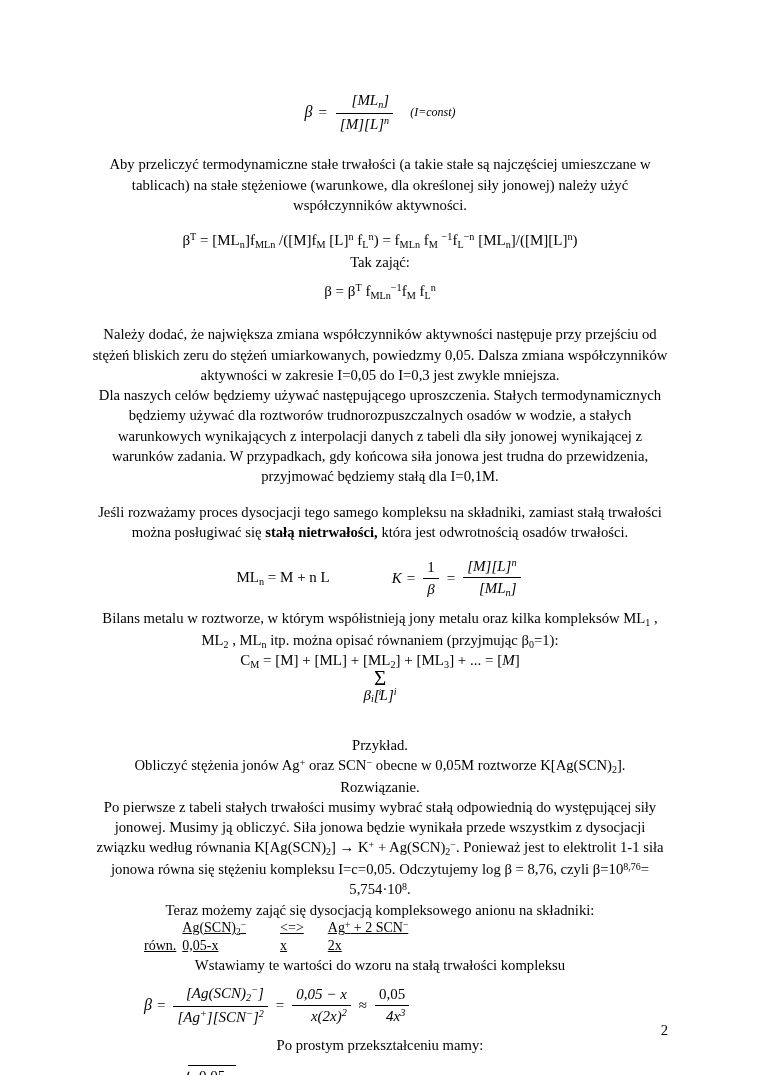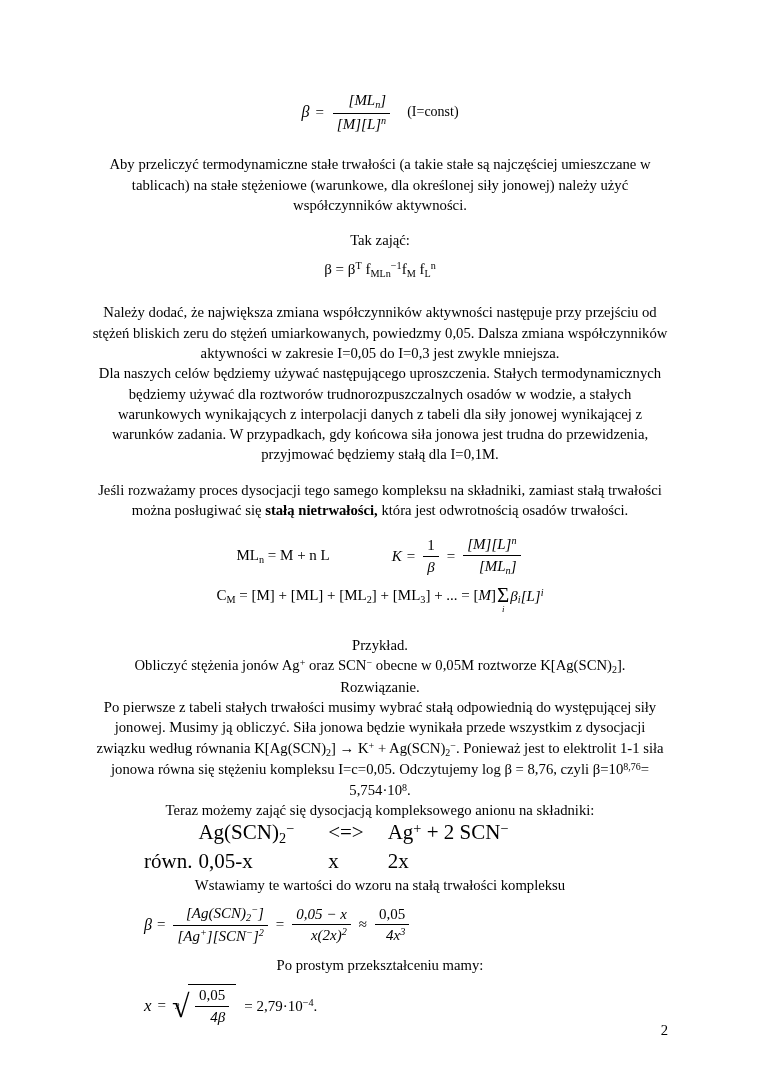--- a/index.html
+++ b/index.html
@@ -55,21 +55,21 @@
     display: block;
     padding: 1px 4px 0 4px;
     line-height: 1.25;
   }
   sub { font-size: 0.68em; vertical-align: -0.28em; }
   sup { font-size: 0.68em; vertical-align: 0.45em; }
   b { font-weight: bold; }
 
   .beta-big { font-style: italic; font-size: 16px; }
   .eqline { display: flex; align-items: center; justify-content: center; }
-  .eqline .lbl { margin-left: 14px; font-size: 14px; }
+  .eqline .lbl { margin-left: 14px; font-style: italic; font-size: 12px; }
 
   .sum {
     display: inline-block;
     position: relative;
     font-size: 21px;
     line-height: 0.8;
     vertical-align: -2px;
     margin: 0 1px;
   }
   .sum .sub-under {
@@ -103,24 +103,25 @@
     font-size: 9px;
     font-style: italic;
   }
   .radical .radicand {
     display: inline-block;
     border-top: 1.1px solid #000;
     padding: 1px 4px 0 4px;
   }
 
   .rxn-table td {
-    font-size: 21px;
+    font-size: 14px;
     padding: 0 6px 1px 0;
     vertical-align: top;
     white-space: nowrap;
+    text-decoration: underline;
   }
   .rxn-table { border-collapse: collapse; margin-left: 52px; }
   .col-b { padding-left: 28px !important; }
   .col-c { padding-left: 18px !important; }
 
   .pagenum {
     position: absolute;
     right: 92px;
     bottom: 36px;
     font-size: 14.7px;
@@ -141,20 +142,23 @@
     </span>
     <span class="lbl">(I=const)</span>
   </div>
 
   <div class="gap-lg"></div>
 
   <p>Aby przeliczyć termodynamiczne stałe trwałości (a takie stałe są najczęściej umieszczane w tablicach) na stałe stężeniowe (warunkowe, dla określonej siły jonowej) należy użyć współczynników aktywności.</p>
 
   <div class="gap-md"></div>
 
+  <p class="center math">
+    β<sup>T</sup> = [ML<sub>n</sub>]f<sub>MLn</sub> /([M]f<sub>M</sub> [L]<sup>n</sup> f<sub>L</sub><sup>n</sup>) = f<sub>MLn</sub> f<sub>M</sub> <sup>−1</sup>f<sub>L</sub><sup>−n</sup> [ML<sub>n</sub>]/([M][L]<sup>n</sup>)
+  </p>
   <p>Tak zająć:</p>
 
   <div class="gap-sm"></div>
 
   <p class="center math">
     β = β<sup>T</sup> f<sub>MLn</sub><sup>−1</sup>f<sub>M</sub> f<sub>L</sub><sup>n</sup>
   </p>
 
   <div class="gap-lg"></div>
 
@@ -178,22 +182,23 @@
     </span>
     <span style="margin:0 5px;">=</span>
     <span class="frac">
       <span class="num mi">[<span class="mi">M</span>][<span class="mi">L</span>]<sup class="mi">n</sup></span>
       <span class="den mi">[<span class="mi">ML</span><sub class="mi">n</sub>]</span>
     </span>
   </div>
 
   <div class="gap-sm"></div>
 
-
-  <div class="eqline math" style="justify-content:center;">
+  <p>Bilans metalu w roztworze, w którym współistnieją jony metalu oraz kilka kompleksów ML<sub>1</sub> , ML<sub>2</sub> , ML<sub>n</sub> itp. można opisać równaniem (przyjmując β<sub>0</sub>=1):</p>
+
+  <div class="eqline math" style="justify-content:center;flex-direction:column;">
     <span>C<sub>M</sub> = [M] + [ML] + [ML<sub>2</sub>] + [ML<sub>3</sub>] + ... = [<span class="mi">M</span>]</span>
     <span class="sum">Σ<span class="sub-under">i</span></span>
     <span class="mi">β<sub>i</sub>[L]<sup>i</sup></span>
   </div>
 
   <div class="gap-lg"></div>
   <div class="gap-sm"></div>
 
   <p>Przykład.</p>
   <p>Obliczyć stężenia jonów Ag<sup>+</sup> oraz SCN<sup>−</sup> obecne w 0,05M roztworze K[Ag(SCN)<sub>2</sub>].</p>

